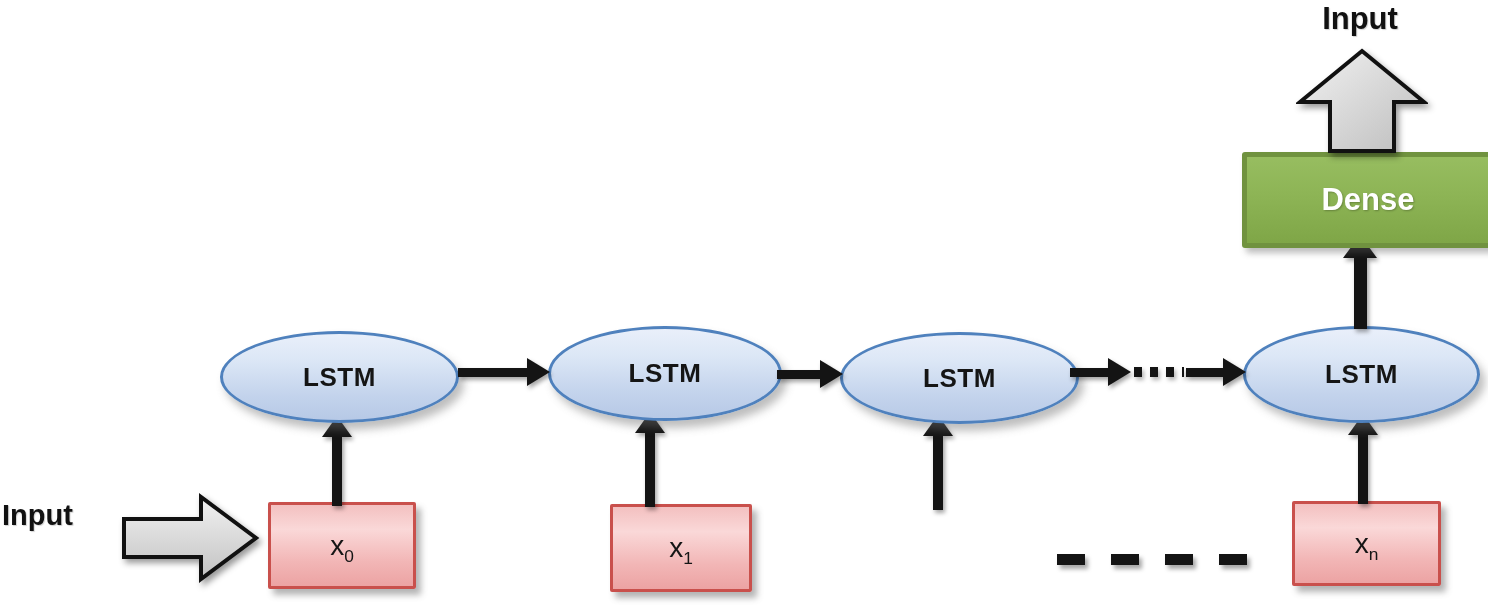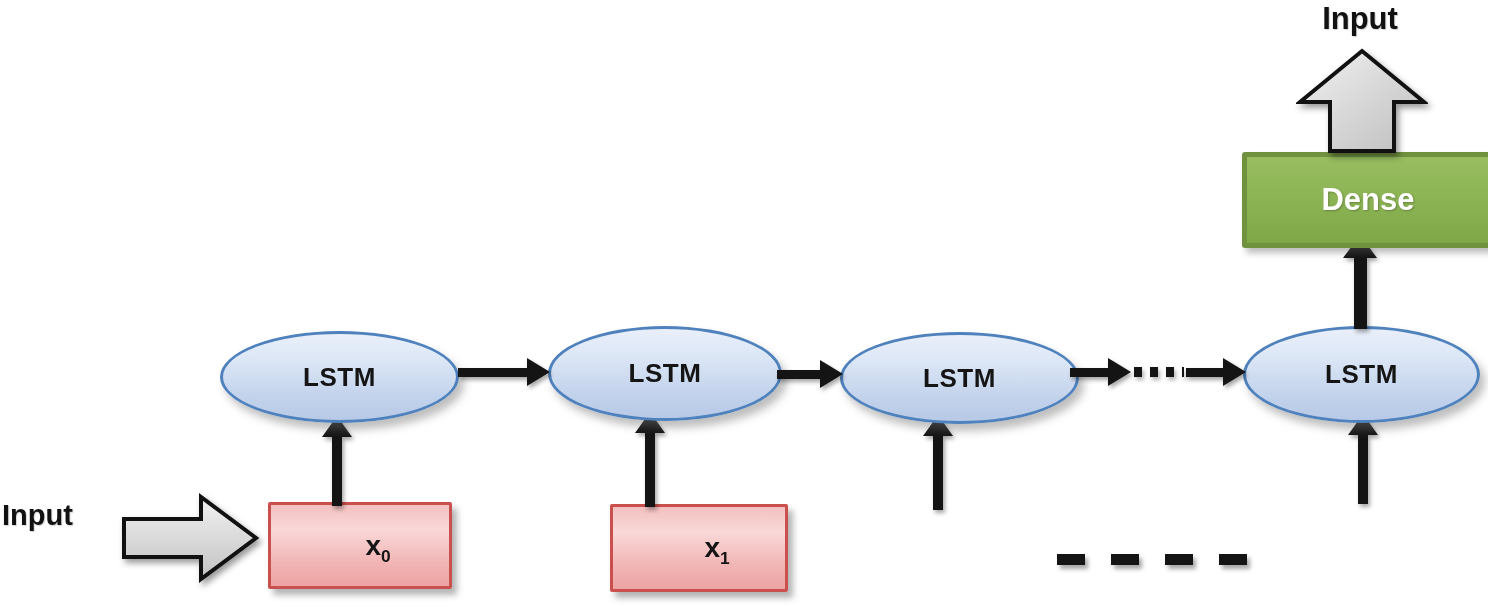--- a/index.html
+++ b/index.html
@@ -19,21 +19,21 @@
     text-shadow:1px 1px 1px rgba(0,0,0,0.18);
   }
   
   .xbox{
     position:absolute;
     background:linear-gradient(180deg,#f3c0c0 0%,#fad8d8 30%,#f2b6b6 70%,#eca3a3 100%);
     border:3px solid var(--input-border);
     border-radius:2px;
     box-shadow:5px 6px 6px rgba(90,90,90,0.45);
     display:flex; align-items:center; justify-content:center;
-    font-weight:bold; font-size:28px; color:#151515;padding-left:36px;
+    font-weight:normal; font-size:28px; color:#151515;
   }
   .xbox sub{font-size:0.62em; line-height:0;}
   
   .lstm{
     position:absolute;
     background:linear-gradient(180deg,var(--lstm-fill-top) 0%,#dce7f6 30%,#c3d3ec 72%,var(--lstm-fill-bottom) 100%);
     border:3px solid var(--lstm-border);
     border-radius:50%;
     box-shadow:5px 7px 8px rgba(110,110,110,0.45);
     display:flex; align-items:center; justify-content:center;
@@ -98,20 +98,23 @@
     </defs>
     <polygon points="3,30 80,30 80,8 135,49 80,90 80,68 3,68" fill="url(#grayGradR)" stroke="#111" stroke-width="4" stroke-linejoin="miter"></polygon>
   </svg>
 
   <div class="xbox" style="left:268px; top:502px; width:142px; height:81px;">
     <span><span>x</span><sub>0</sub></span>
   </div>
   <div class="xbox" style="left:610px; top:504px; width:136px; height:82px;">
     <span><span>x</span><sub>1</sub></span>
   </div>
+  <div class="xbox" style="left:1292px; top:501px; width:143px; height:79px;">
+    <span><span>x</span><sub>n</sub></span>
+  </div>
 
   <div class="dashline" style="left:1057px; top:554px; width:190px;"></div>
 
   <div class="varrow" style="left:321px; top:416px; height:90px;">
       <div class="vhead"></div>
       <div class="vshaft"></div>
     </div>
   <div class="varrow" style="left:634px; top:412px; height:95px;">
       <div class="vhead"></div>
       <div class="vshaft"></div>

